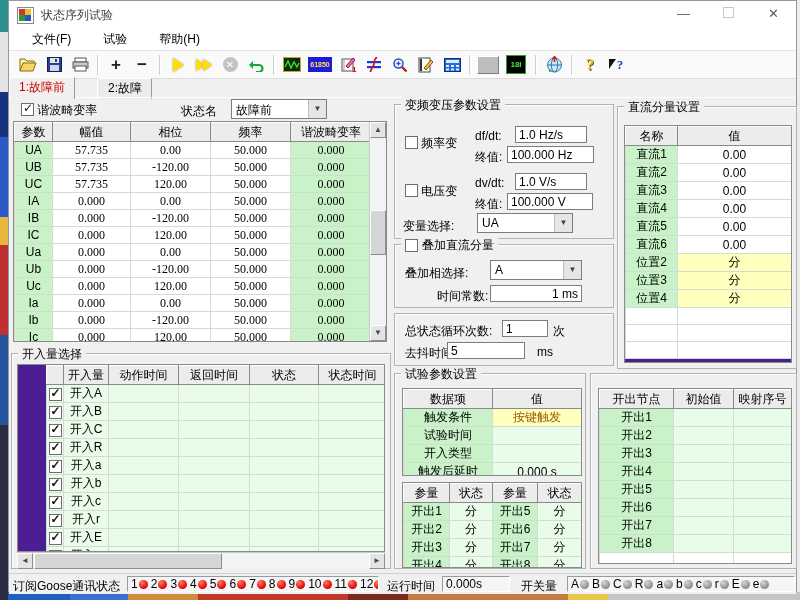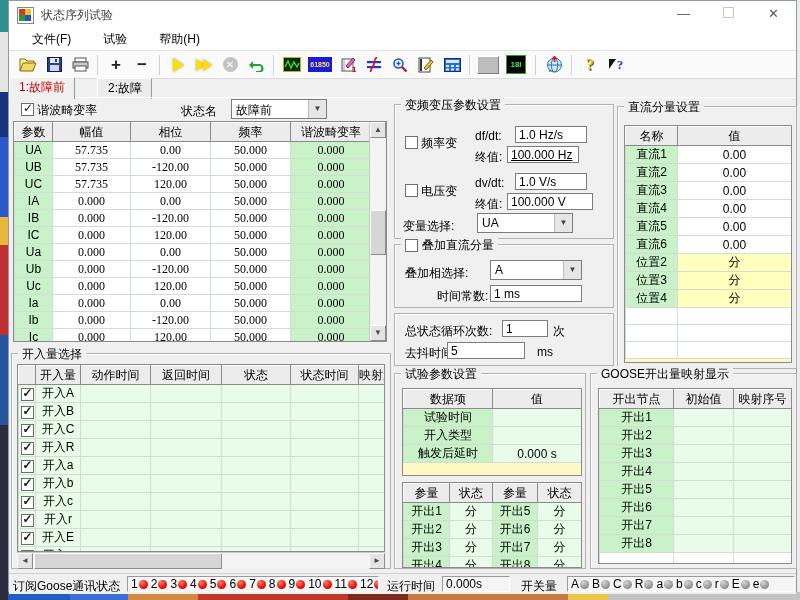--- a/index.html
+++ b/index.html
@@ -47,21 +47,21 @@
   .inp{position:absolute;background:#fff;border:1px solid #7c7c7c;box-sizing:border-box;padding:1px 3px;white-space:nowrap;overflow:hidden;}
   .combo{position:absolute;height:20px;background:#fff;border:1px solid #7c7c7c;box-sizing:border-box;}
   .combo .val{position:absolute;left:4px;top:2px;}
   .combo .btn{position:absolute;right:0;top:0;bottom:0;width:17px;background:#e6e6e6;border-left:1px solid #bdbdbd;color:#404040;font-size:8px;text-align:center;line-height:18px;}
   .lbl{position:absolute;white-space:nowrap;}
   
   table{border-collapse:collapse;table-layout:fixed;}
   th{background:#ececec;border:1px solid;border-color:#fff #8a8a8a #8a8a8a #fff;font-weight:normal;height:18px;padding:0;white-space:nowrap;overflow:hidden;}
   td{border:1px solid #d2ddd2;height:16px;padding:0;text-align:center;white-space:nowrap;overflow:hidden;font-family:"Liberation Serif","DejaVu Serif",serif;}
   td.cjk{font-family:"Liberation Sans","DejaVu Sans",sans-serif;}
-  .tblbox{position:absolute;border:1px solid #8a8a8a;background:#fef9c3;overflow:hidden;box-sizing:border-box;}
+  .tblbox{position:absolute;border:1px solid #8a8a8a;background:#4c1d95;overflow:hidden;box-sizing:border-box;}
   .gname{background:#c9f2c9;}
   .pale{background:#e9fbe9;}
   .wht{background:#fff;}
   tr.pos td.dcval{background:#ffffbe;}
   tr.empty td{background:#fff;}
   
   .sbv{position:absolute;top:0;bottom:0;right:0;width:16px;background:#f3f3f3;border-left:1px solid #c9c9c9;}
   .sbb{position:absolute;width:16px;height:16px;background:#e4e4e4;border:1px solid #fff;border-right-color:#8d8d8d;border-bottom-color:#8d8d8d;box-sizing:border-box;color:#4a4a4a;font-size:8px;line-height:14px;text-align:center;}
   .sbthumb{position:absolute;background:#d6d6d6;border:1px solid #fff;border-right-color:#8d8d8d;border-bottom-color:#8d8d8d;box-sizing:border-box;}
   .sbh{position:absolute;height:16px;background:#f3f3f3;border-top:1px solid #c9c9c9;}
@@ -383,21 +383,21 @@
       <div class="sbv">
         <span class="sbb" style="top:0;">▲</span>
         <span class="sbthumb" style="left:0;width:16px;top:88px;height:45px;"></span>
         <span class="sbb" style="bottom:0;">▼</span>
       </div>
     </div>
 
     <div class="grp" style="left:2px;top:352px;width:380px;height:216px;">
       <span class="legend">开入量选择</span>
       <div class="tblbox" style="left:5px;top:10px;width:368px;height:188px;">
-        <table style="width:380px;">
+        <table style="width:380px;margin-left:28px;">
           <colgroup>
               <col style="width:17px;">
               <col style="width:45px;">
               <col style="width:70px;">
               <col style="width:71px;">
               <col style="width:69px;">
               <col style="width:68px;">
               <col style="width:40px;">
             </colgroup>
           <thead>
@@ -521,21 +521,21 @@
         <span class="sbb" style="right:0;top:0;">►</span>
       </div>
     </div>
 
     <div class="grp" style="left:385px;top:103px;width:220px;height:135px;">
       <span class="legend">变频变压参数设置</span>
       <span class="lbl" style="left:10px;top:30px;"><span class="cb"></span> <span>频率变</span></span>
       <span class="lbl" style="left:80px;top:24px;">df/dt:</span>
       <span class="inp" style="left:120px;top:21px;width:72px;height:17px;">1.0 Hz/s</span>
       <span class="lbl" style="left:80px;top:44px;">终值:</span>
-      <span class="inp" style="left:112px;top:41px;width:72px;height:17px;text-decoration:underline;">100.000 Hz</span>
+      <span class="inp" style="left:112px;top:41px;width:87px;height:17px;">100.000 Hz</span>
       <span class="lbl" style="left:10px;top:78px;"><span class="cb"></span> <span>电压变</span></span>
       <span class="lbl" style="left:80px;top:71px;">dv/dt:</span>
       <span class="inp" style="left:120px;top:68px;width:72px;height:17px;">1.0 V/s</span>
       <span class="lbl" style="left:80px;top:91px;">终值:</span>
       <span class="inp" style="left:112px;top:88px;width:86px;height:17px;">100.000 V</span>
       <span class="lbl" style="left:8px;top:113px;">变量选择:</span>
       <div class="combo" style="left:82px;top:108px;width:96px;">
         <span class="val">UA</span>
           <span class="btn">▼</span>
       </div>
@@ -545,21 +545,21 @@
       <span class="legend">
           <span class="cb" style="margin-right:4px;"></span>
           <span>叠加直流分量</span>
         </span>
       <span class="lbl" style="left:10px;top:20px;">叠加相选择:</span>
       <div class="combo" style="left:95px;top:15px;width:92px;">
         <span class="val">A</span>
           <span class="btn">▼</span>
       </div>
       <span class="lbl" style="left:10px;top:43px;margin-left:32px;">时间常数:</span>
-      <span class="inp" style="left:95px;top:40px;width:92px;height:17px;">1 ms</span>
+      <span class="inp" style="left:95px;top:40px;width:92px;height:17px;text-align:right;">1 ms</span>
     </div>
 
     <div class="grp" style="left:385px;top:312px;width:220px;height:53px;">
       <span class="lbl" style="left:10px;top:9px;">总状态循环次数:</span>
       <span class="inp" style="left:107px;top:6px;width:46px;height:17px;">1</span>
       <span class="lbl" style="left:158px;top:9px;">次</span>
       <span class="lbl" style="left:10px;top:31px;">去抖时间:</span>
       <span class="inp" style="left:52px;top:28px;width:78px;height:17px;">5</span>
       <span class="lbl" style="left:142px;top:31px;">ms</span>
     </div>
@@ -573,20 +573,24 @@
               <col style="width:89px;">
             </colgroup>
           <thead>
               <tr>
                 <th>数据项</th>
                 <th>值</th>
               </tr>
             </thead>
           <tbody>
 
+              <tr class="trig">
+                <td class="gname cjk">触发条件</td>
+                <td class="pale tval cjk" style="background: rgb(255, 255, 190); color: rgb(156, 90, 0);">按键触发</td>
+              </tr>
 
               <tr>
                 <td class="gname cjk">试验时间</td>
                 <td class="pale tval cjk"></td>
               </tr>
 
               <tr>
                 <td class="gname cjk">开入类型</td>
                 <td class="pale tval cjk"></td>
               </tr>
@@ -723,21 +727,20 @@
               <tr class="empty">
                 <td class="gname cjk"></td>
                 <td class="wht dcval cjk"></td>
               </tr>
             </tbody>
         </table>
       </div>
     </div>
 
     <div class="grp" style="left:581px;top:372px;width:207px;height:196px;">
-      <span class="legend">GOOSE开出量映射显示</span>
       <div class="tblbox" style="left:7px;top:14px;width:194px;height:176px;">
         <table style="width:192px;">
           <colgroup>
               <col style="width:74px;">
               <col style="width:60px;">
               <col style="width:58px;">
             </colgroup>
           <thead>
               <tr>
                 <th>开出节点</th>

